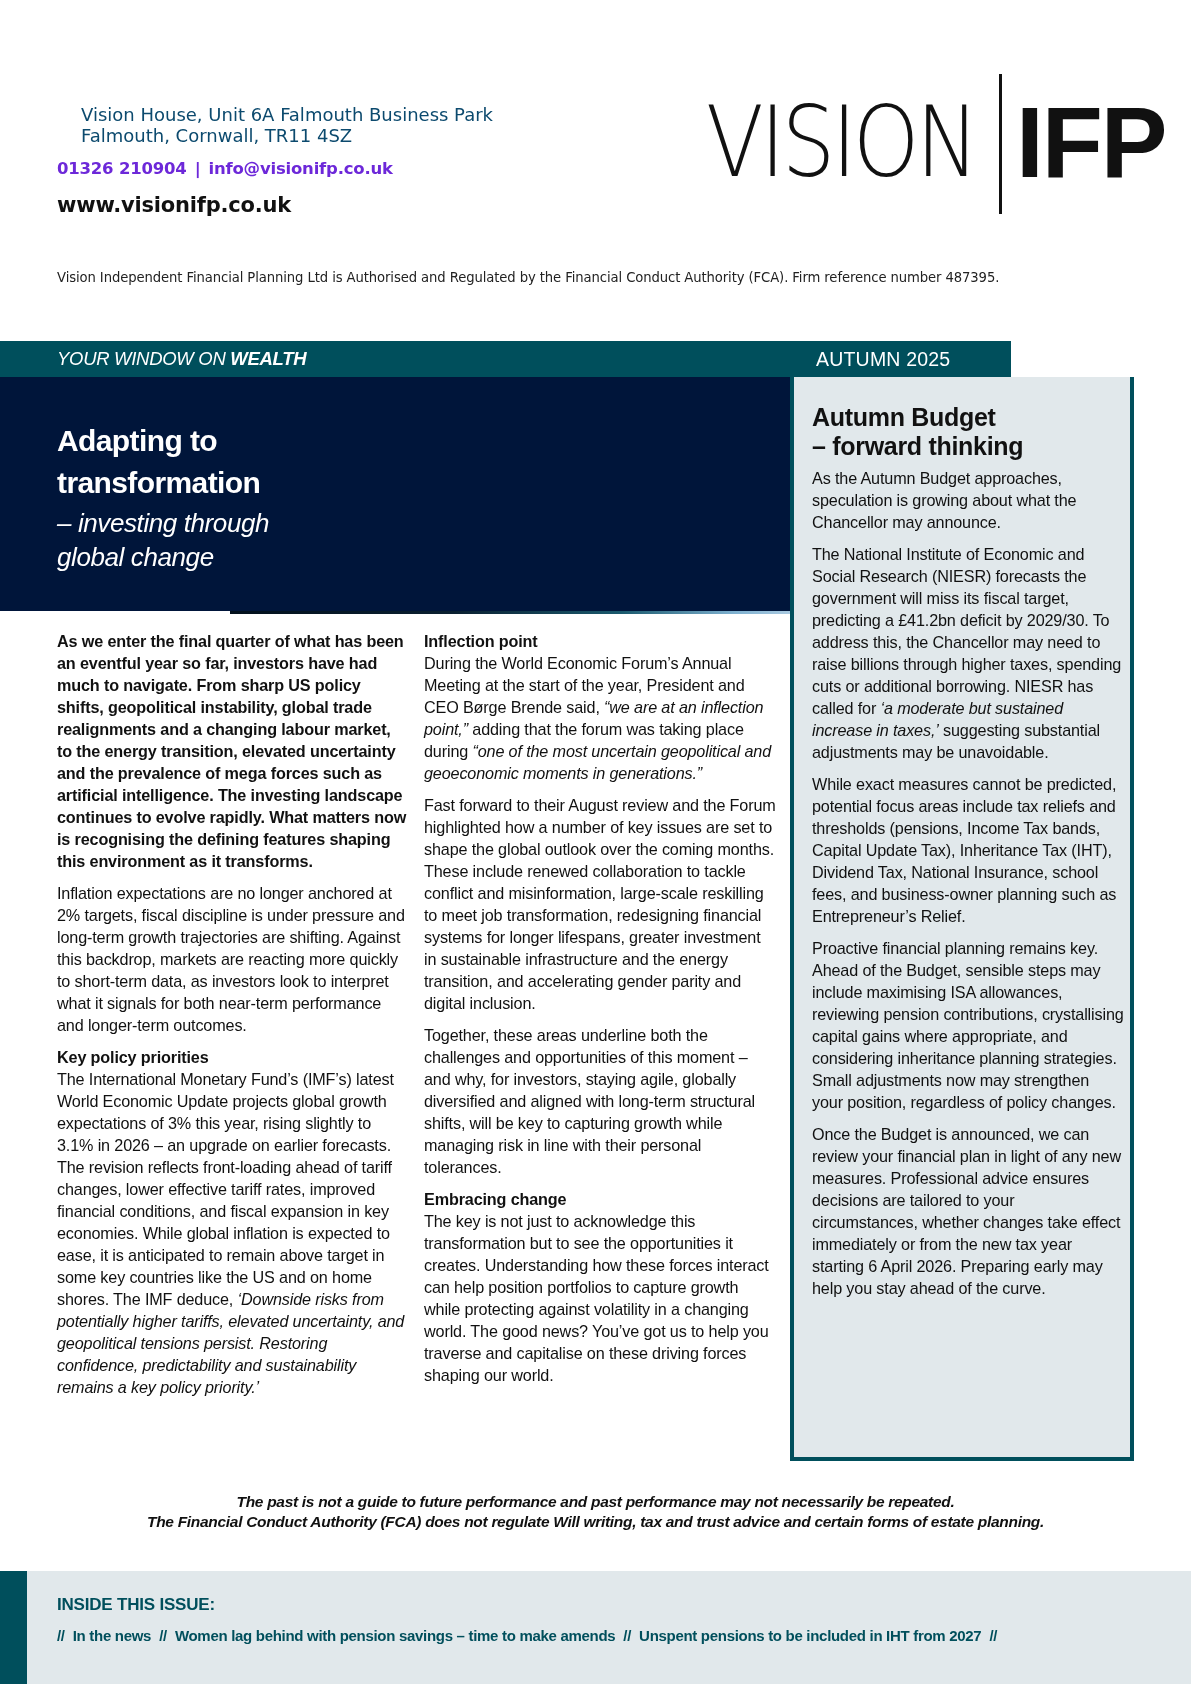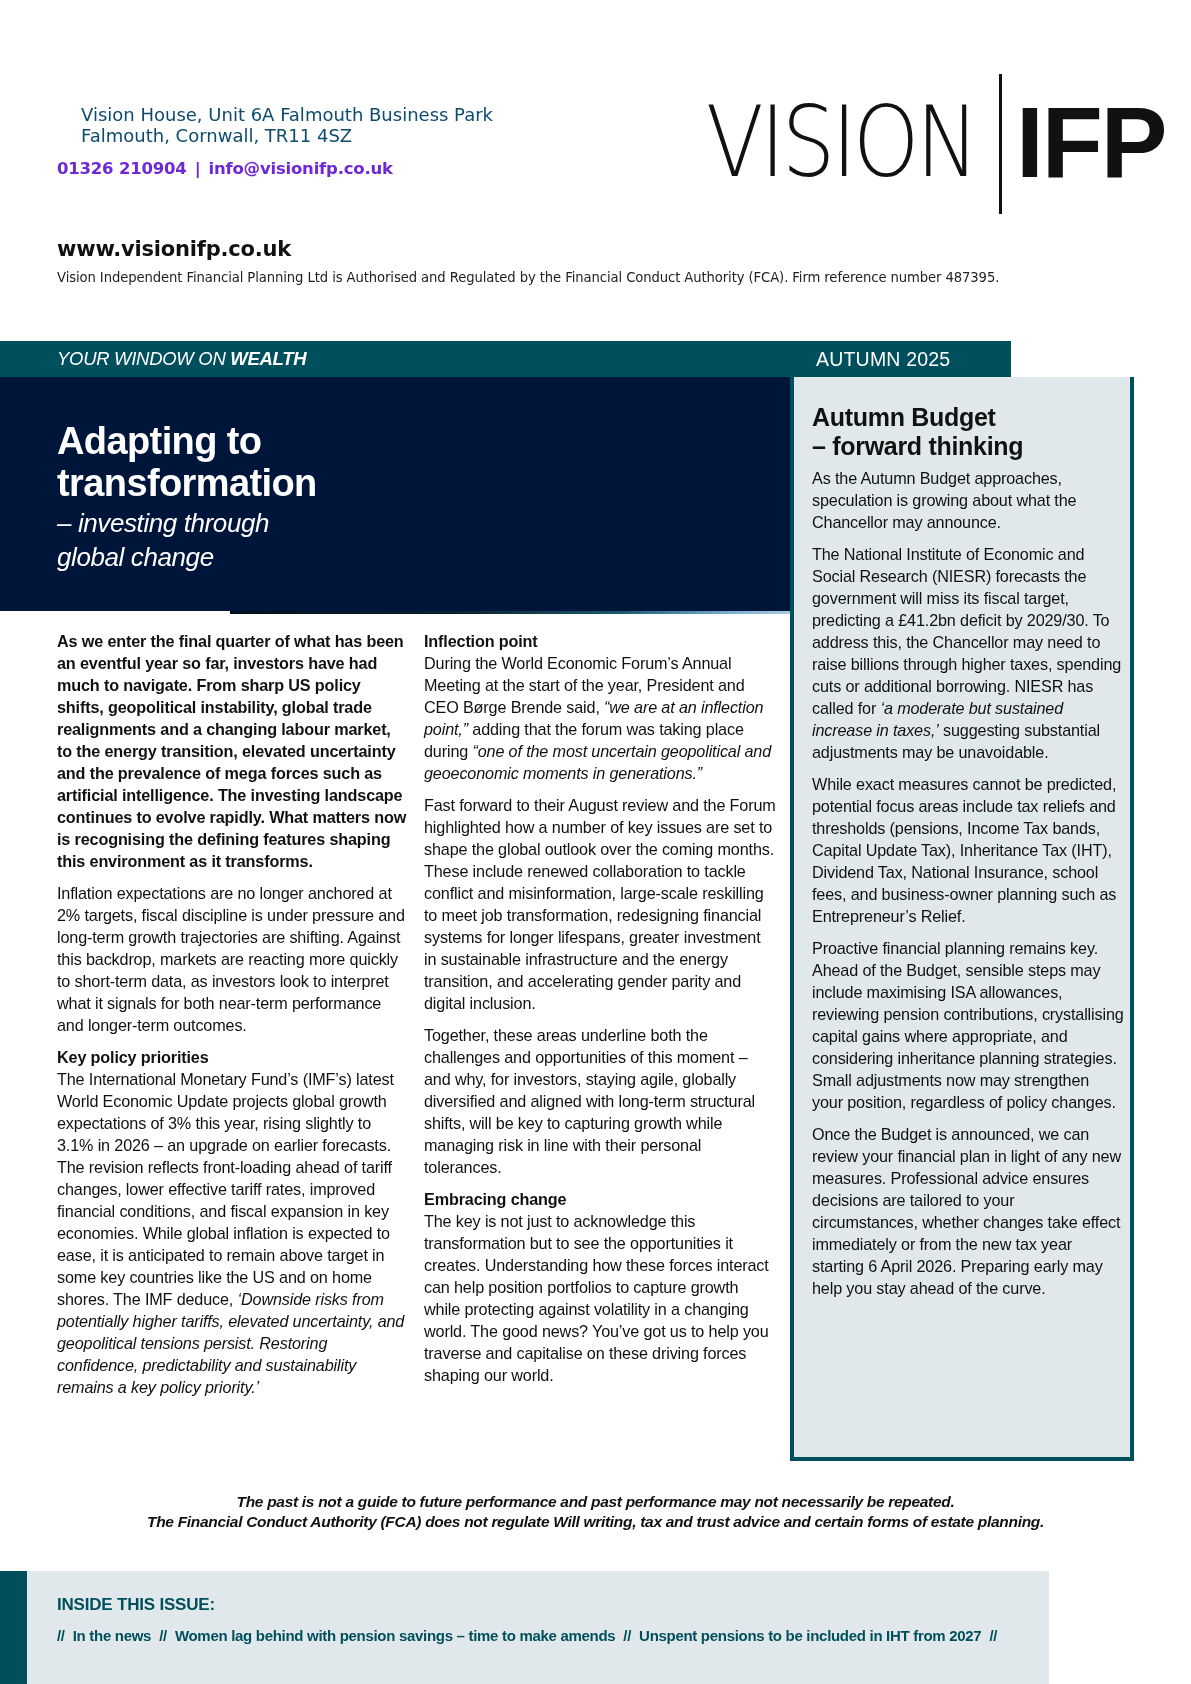--- a/index.html
+++ b/index.html
@@ -3,38 +3,38 @@
   <meta charset="utf-8">
   <style>
     * { margin: 0; padding: 0; box-sizing: border-box; }
     html, body { width: 1191px; height: 1684px; background: #ffffff; overflow: hidden; }
     body { position: relative; font-family: "Liberation Sans", sans-serif; color: #111111; }
 
     
     .address { position: absolute; left: 57px; top: 104px; font-family: "DejaVu Sans", sans-serif; font-size: 18px; line-height: 21px; color: #0c4a6e; margin-left: 24px; }
     .contact { position: absolute; left: 57px; top: 159px; font-family: "DejaVu Sans", sans-serif; font-size: 16.5px; font-weight: bold; color: #6d28d9; letter-spacing: -0.2px; }
     .contact .sep { margin: 0 8px; }
-    .website { position: absolute; left: 57px; top: 193px; font-family: "DejaVu Sans", sans-serif; font-size: 21px; font-weight: bold; color: #111; letter-spacing: -0.2px; margin-top: 44px; }
+    .website { position: absolute; left: 57px; top: 193px; font-family: "DejaVu Sans", sans-serif; font-size: 21px; font-weight: bold; color: #111; letter-spacing: -0.2px; }
     .logo { position: absolute; left: 706px; top: 74px; width: 430px; height: 142px; }
     .logo-vision { position: absolute; left: 0; top: 18px; font-family: "DejaVu Sans", sans-serif; font-weight: 200; font-size: 98px; line-height: 100px; letter-spacing: -4px; color: #111; -webkit-text-stroke: 0; font-stretch: condensed; transform: scaleX(0.86); transform-origin: left; }
     .logo-bar { position: absolute; left: 293px; top: 0; width: 3px; height: 140px; background: #111; }
     .logo-ifp { position: absolute; left: 310px; top: 18px; font-family: "Liberation Sans", sans-serif; font-weight: bold; font-size: 100px; line-height: 100px; color: #111; letter-spacing: -2px; }
 
     .regulatory { position: absolute; left: 57px; top: 270px; font-family: "DejaVu Sans", sans-serif; font-size: 13.2px; color: #222; letter-spacing: -0.1px; }
 
     
     .band { position: absolute; left: 0; top: 341px; width: 1011px; height: 36px; background: #004f5c; }
     .band-tagline { position: absolute; left: 57px; top: 7px; color: #fff; font-size: 18.5px; font-style: italic; letter-spacing: -0.3px; }
     .band-tagline b { font-weight: bold; }
     .band-issue { position: absolute; left: 816px; top: 7px; color: #fff; font-size: 19.5px; letter-spacing: 0.2px; }
 
     
     .hero { position: absolute; left: 0; top: 377px; width: 790px; height: 234px; background: #00153a; }
     .hero-strip { position: absolute; left: 230px; top: 611px; width: 560px; height: 3px; background: linear-gradient(90deg, #02101c 0%, #0a2030 40%, #1b5a6e 70%, #7fb1d0 90%, #a9c9e0 100%); }
-    .hero-title { position: absolute; left: 57px; top: 420px; color: #fff; font-size: 38px; font-weight: bold; line-height: 42px; letter-spacing: -0.6px; }
+    .hero-title { position: absolute; left: 57px; top: 420px; color: #fff; font-size: 30px; font-weight: bold; line-height: 42px; letter-spacing: -0.6px; }
     .hero-subtitle { position: absolute; left: 57px; top: 506px; color: #fff; font-size: 26px; font-style: italic; line-height: 34px; letter-spacing: -0.4px; }
 
     
     .col { position: absolute; top: 630px; width: 352px; font-size: 16.2px; line-height: 22px; color: #111; letter-spacing: -0.15px; }
     .col p { margin-bottom: 10px; }
     .col1 { left: 57px; }
     .col2 { left: 424px; }
     .lead { font-weight: bold; }
     .subhead { font-weight: bold; display: block; }
     .col em { font-style: italic; }
@@ -44,21 +44,21 @@
     .sidebar-inner { position: absolute; left: 18px; top: 26px; width: 312px; font-size: 16.2px; line-height: 22px; color: #111; letter-spacing: -0.15px; }
     .sb-title { font-size: 25px; font-weight: bold; line-height: 29px; letter-spacing: -0.3px; margin-bottom: 6px; }
     .sb-lead { font-weight: normal; margin-bottom: 10px; }
     .sidebar-inner p { margin-bottom: 10px; }
     .sidebar-inner em { font-style: italic; }
 
     
     .disclaimer { position: absolute; left: 0; top: 1492px; width: 1191px; text-align: center; font-size: 15.5px; font-weight: bold; font-style: italic; line-height: 19.5px; color: #111; letter-spacing: -0.3px; }
 
     
-    .inside { position: absolute; left: 0; top: 1571px; width: 1049px; height: 113px; background: #e1e8eb; }
+    .inside { position: absolute; left: 0; top: 1571px; width: 1191px; height: 113px; background: #e1e8eb; }
     .inside-accent { position: absolute; left: 0; top: 0; width: 27px; height: 113px; background: #004f5c; }
     .inside-title { position: absolute; left: 57px; top: 24px; font-size: 17px; font-weight: bold; color: #004f5c; letter-spacing: -0.2px; }
     .inside-line { position: absolute; left: 57px; font-size: 15px; font-weight: bold; color: #004f5c; letter-spacing: -0.3px; white-space: nowrap; }
     .inside-line1 { top: 56px; }
     .inside-line2 { top: 82px; }
     .inside-item { cursor: pointer; }
     .slash { margin: 0 8px; }
     .slash.first { margin-left: 0; }
   </style>
 </head>

